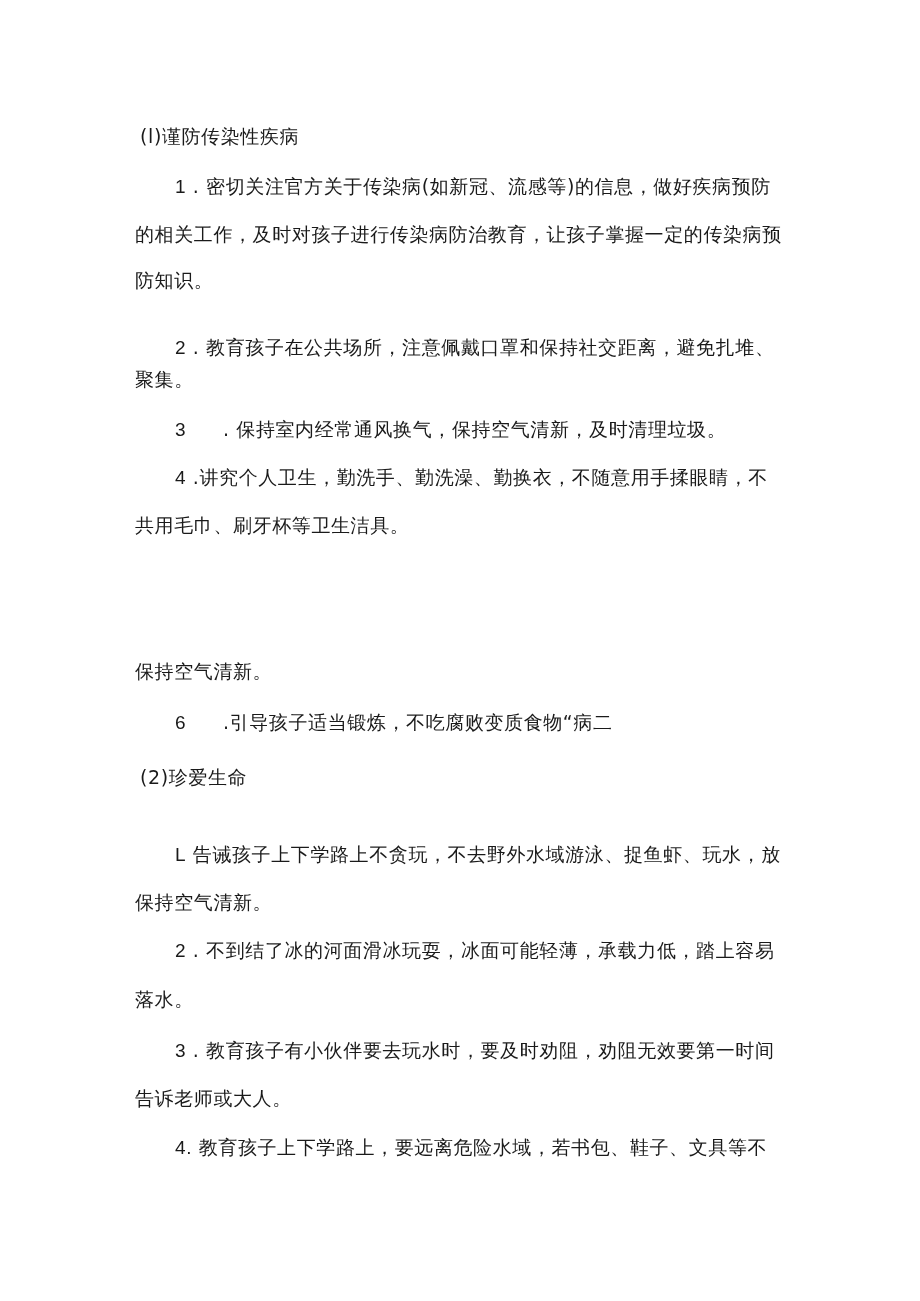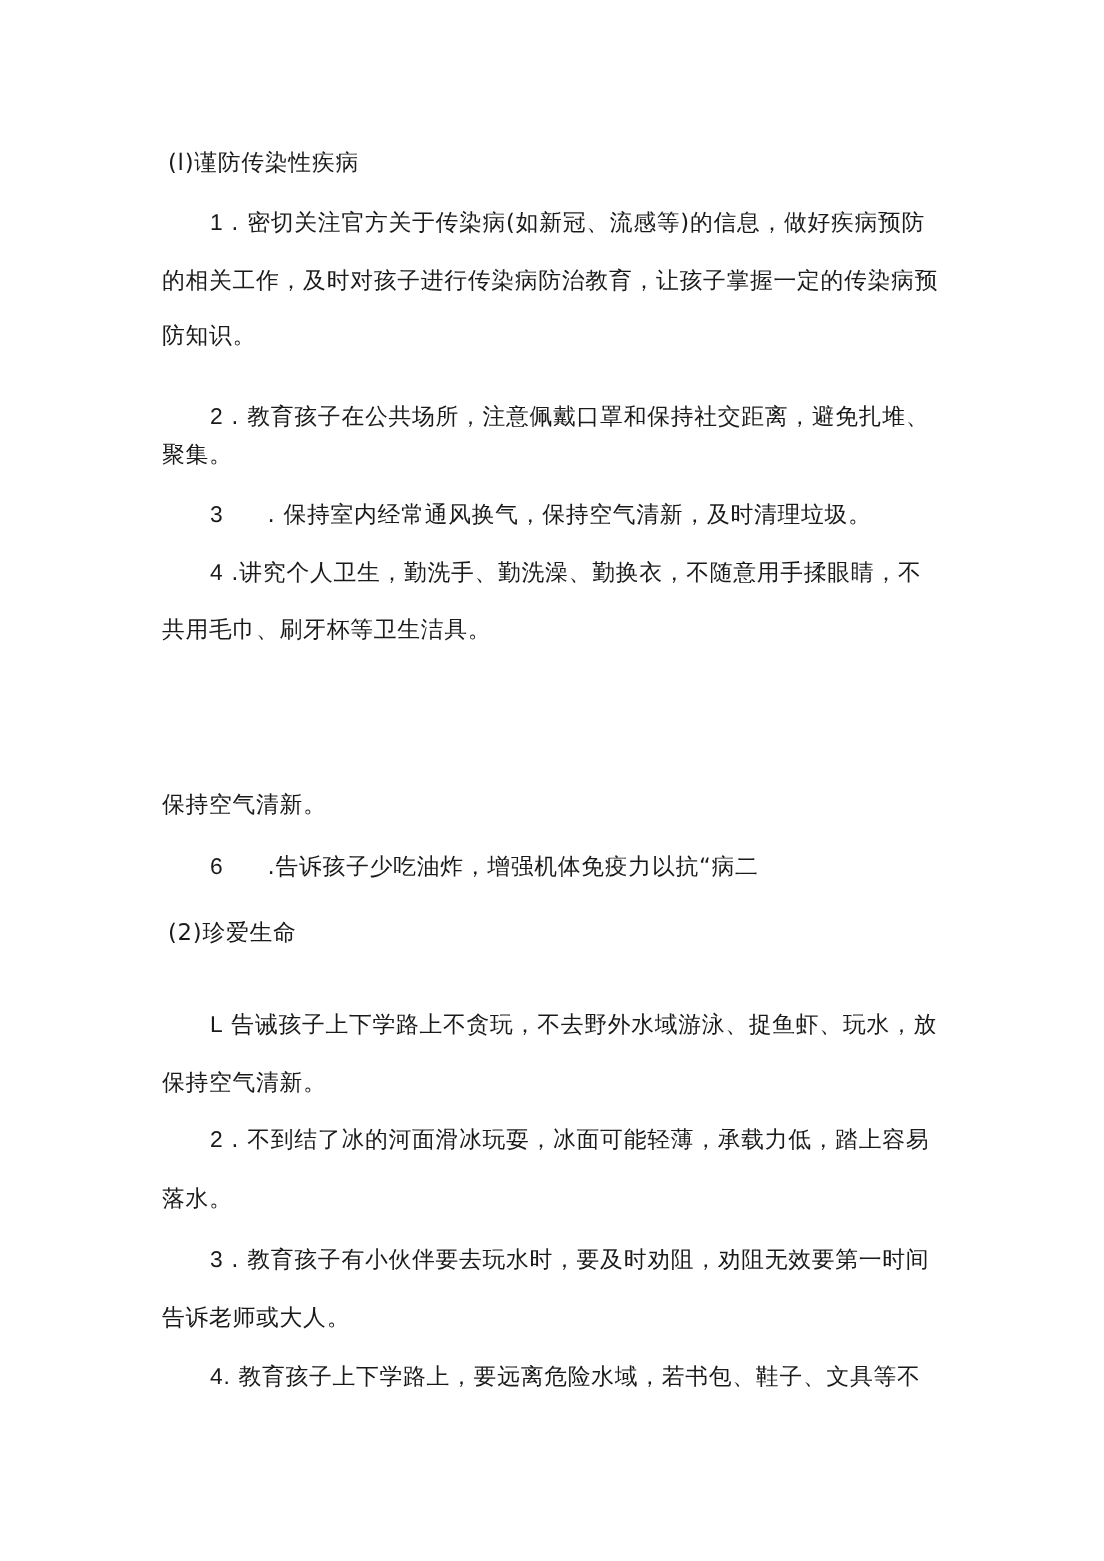--- a/index.html
+++ b/index.html
@@ -53,21 +53,21 @@
   <div class="line indent" style="top:315px;"><span class="num">2</span><span> . 教育孩子在公共场所，注意佩戴口罩和保持社交距离，避免扎堆、</span></div>
   <div class="line" style="top:347px;">聚集。</div>
 
   <div class="line indent" style="top:397px;"><span class="num wide">3</span><span>. 保持室内经常通风换气，保持空气清新，及时清理垃圾。</span></div>
 
   <div class="line indent" style="top:445px;"><span class="num">4</span><span> .讲究个人卫生，勤洗手、勤洗澡、勤换衣，不随意用手揉眼睛，不</span></div>
   <div class="line" style="top:493px;">共用毛巾、刷牙杯等卫生洁具。</div>
 
   <div class="line" style="top:639px;">保持空气清新。</div>
 
-  <div class="line indent" style="top:690px;"><span class="num wide">6</span><span>.告诉孩子少吃油炸，增强机体免疫力以抗“病二</span></div>
+  <div class="line indent" style="top:690px;"><span class="num wide">6</span><span>.引导孩子适当锻炼，不吃腐败变质食物“病二</span></div>
 
   <div class="line heading" style="top:745px;">(2)珍爱生命</div>
 
   <div class="line indent" style="top:822px;"><span class="num">L</span><span> 告诫孩子上下学路上不贪玩，不去野外水域游泳、捉鱼虾、玩水，放</span></div>
   <div class="line" style="top:870px;">保持空气清新。</div>
 
   <div class="line indent" style="top:918px;"><span class="num">2</span><span> . 不到结了冰的河面滑冰玩耍，冰面可能轻薄，承载力低，踏上容易</span></div>
   <div class="line" style="top:967px;text-align:right;">落水。</div>
 
   <div class="line indent" style="top:1018px;"><span class="num">3</span><span> . 教育孩子有小伙伴要去玩水时，要及时劝阻，劝阻无效要第一时间</span></div>

